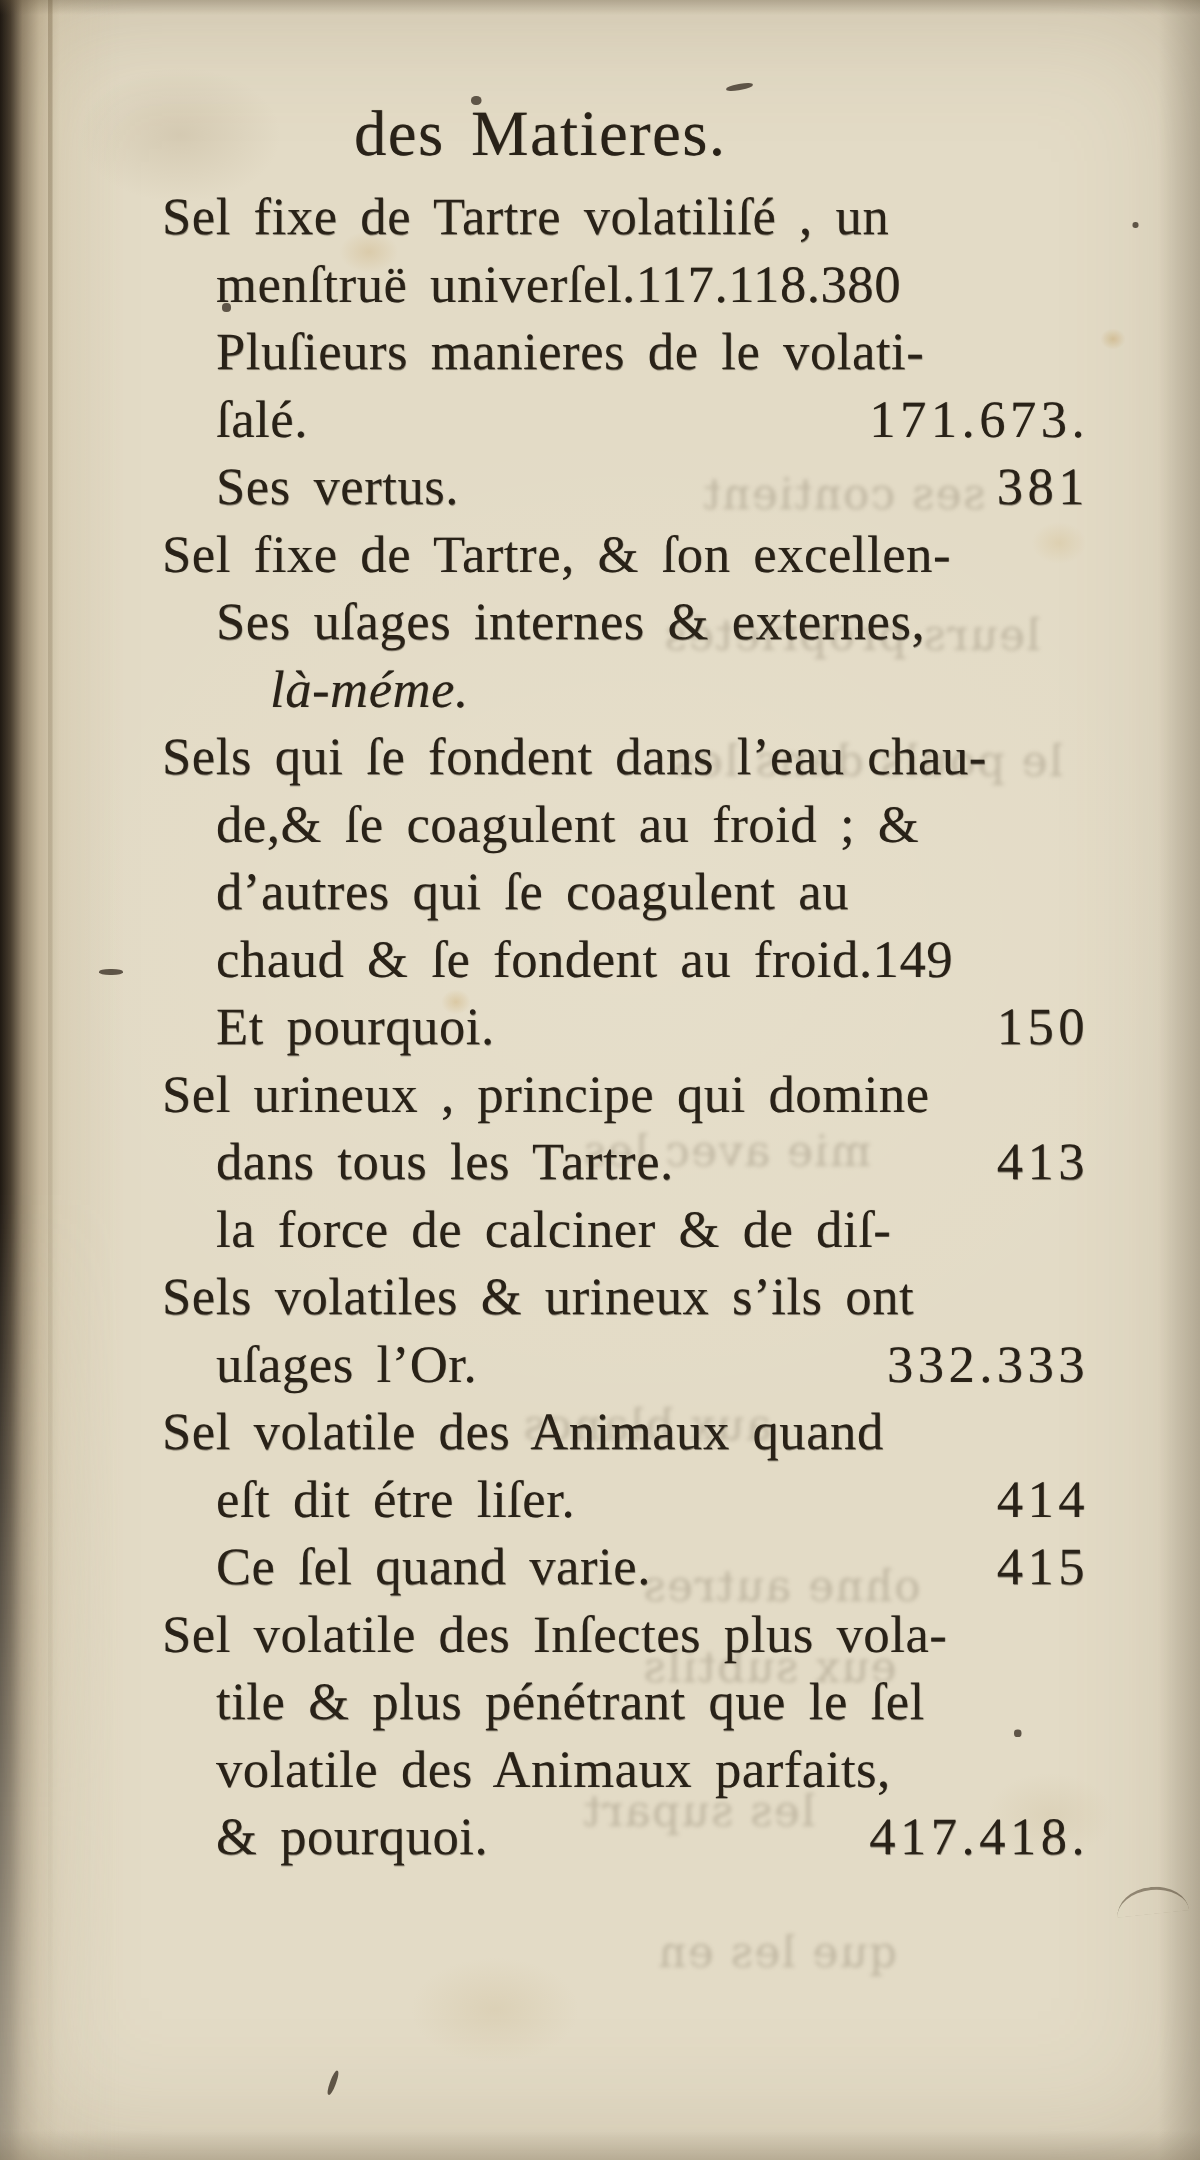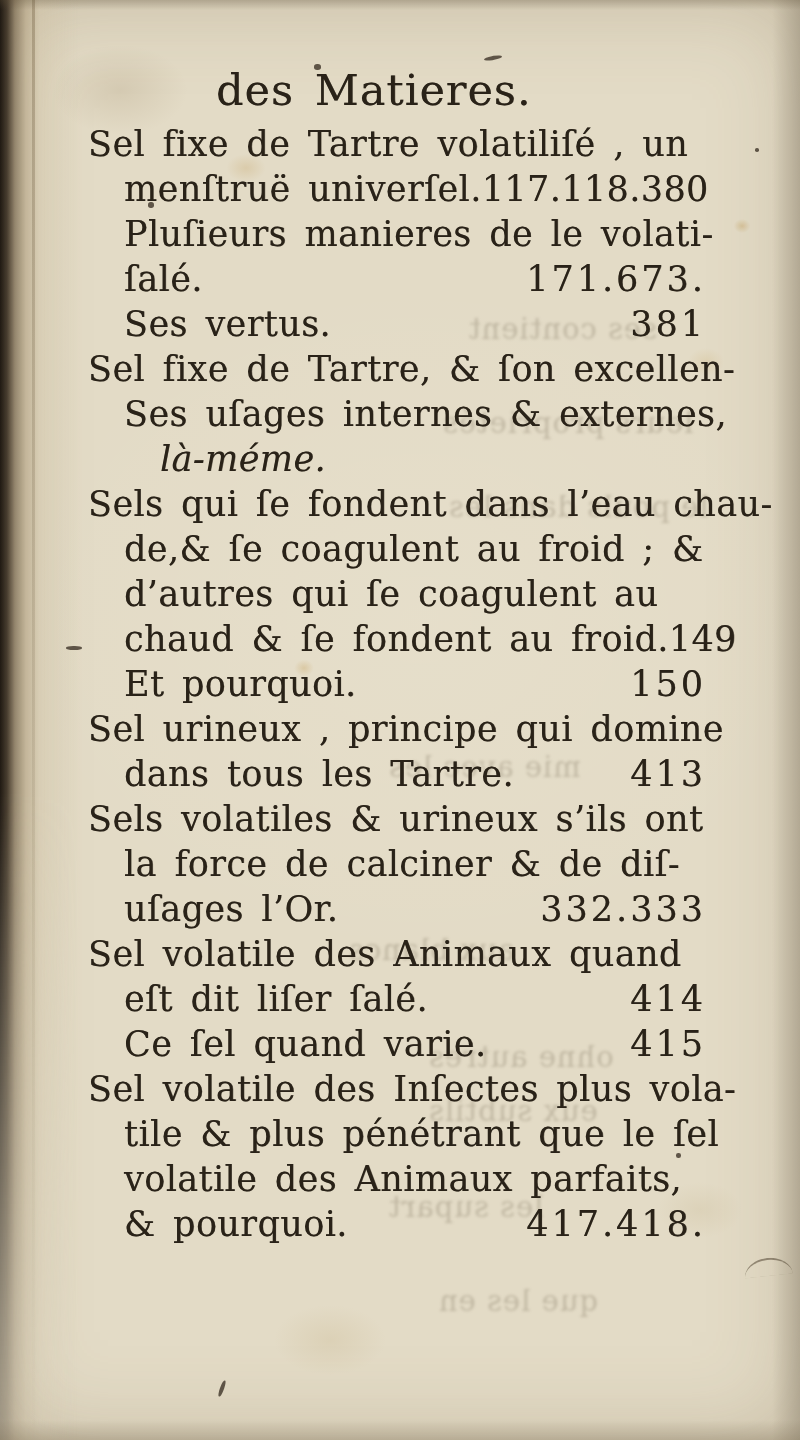--- a/index.html
+++ b/index.html
@@ -56,21 +56,21 @@
     position:absolute;left:0;top:0;width:100%;height:10px;
     background:linear-gradient(180deg, rgba(96,82,58,.30), rgba(96,82,58,0));
   }
   .bottom-edge{
     position:absolute;left:0;bottom:0;width:100%;height:20px;
     background:linear-gradient(0deg, rgba(118,104,78,.30), rgba(118,104,78,0));
   }
 
   
   .page-text{
-    position:absolute;left:88px;top:62px;width:618px;
+    position:absolute;left:108px;top:62px;width:618px;font-family:Liberation Serif, serif;
   }
   .header{
     font-size:43px;
     line-height:56px;
     margin:0 0 4px 128px;
     letter-spacing:1px;
     word-spacing:6px;
     text-shadow:0.3px 0.4px 0.5px rgba(41,34,24,.6);
   }
   .entries{position:relative;text-align:center;}
@@ -189,35 +189,35 @@
           <span class="t">Et pourquoi.</span>
           <span class="num">150</span>
         </div>
         <div class="entry indent-0">
           <span class="t">Sel urineux , principe qui domine</span>
         </div>
         <div class="entry indent-1">
           <span class="t">dans tous les Tartre.</span>
           <span class="num">413</span>
         </div>
+        <div class="entry indent-1">
+          <span class="t">la force de calciner &amp; de diſ-</span>
+        </div>
         <div class="entry indent-0">
           <span class="t">Sels volatiles &amp; urineux s’ils ont</span>
-        </div>
-        <div class="entry indent-1">
-          <span class="t">la force de calciner &amp; de diſ-</span>
         </div>
         <div class="entry indent-1">
           <span class="t">uſages l’Or.</span>
           <span class="num">332.333</span>
         </div>
         <div class="entry indent-0">
           <span class="t">Sel volatile des Animaux quand</span>
         </div>
         <div class="entry indent-1">
-          <span class="t">eſt dit liſer ſalé.</span>
+          <span class="t">eſt dit étre liſer.</span>
           <span class="num">414</span>
         </div>
         <div class="entry indent-1">
           <span class="t">Ce ſel quand varie.</span>
           <span class="num">415</span>
         </div>
         <div class="entry indent-0">
           <span class="t">Sel volatile des Inſectes plus vola-</span>
         </div>
         <div class="entry indent-1">

